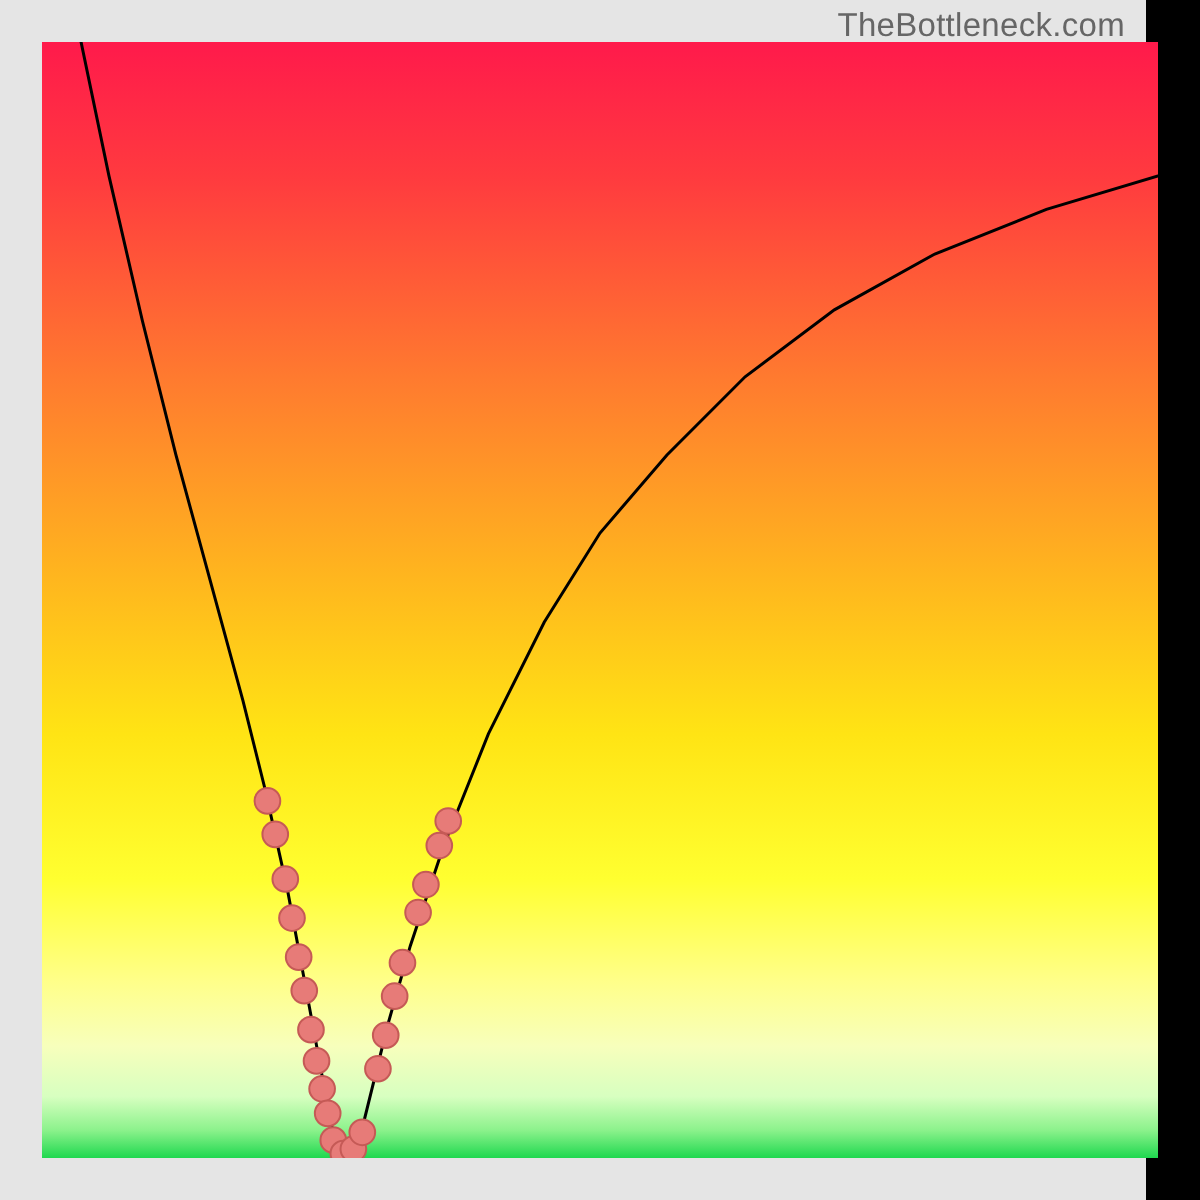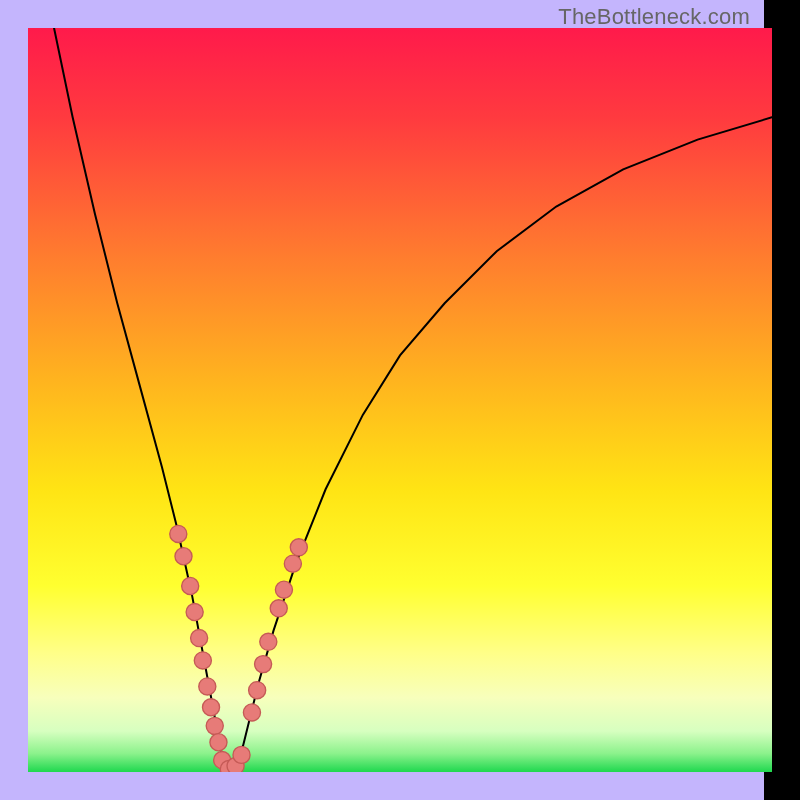--- a/index.html
+++ b/index.html
@@ -8,21 +8,21 @@
     width: 800px;
     height: 800px;
     background: #000;
     overflow: hidden;
     font-family: Arial, Helvetica, sans-serif;
   }
   .stage {
     position: relative;
     width: 764px;
     height: 800px;
-    background: #c4b5fd;
+    background: #e5e5e5;
   }
   .watermark {
     position: absolute;
     top: 4px;
     right: 14px;
     color: #666;
     font-size: 22px;
     letter-spacing: 0.2px;
     z-index: 50;
     user-select: none;

